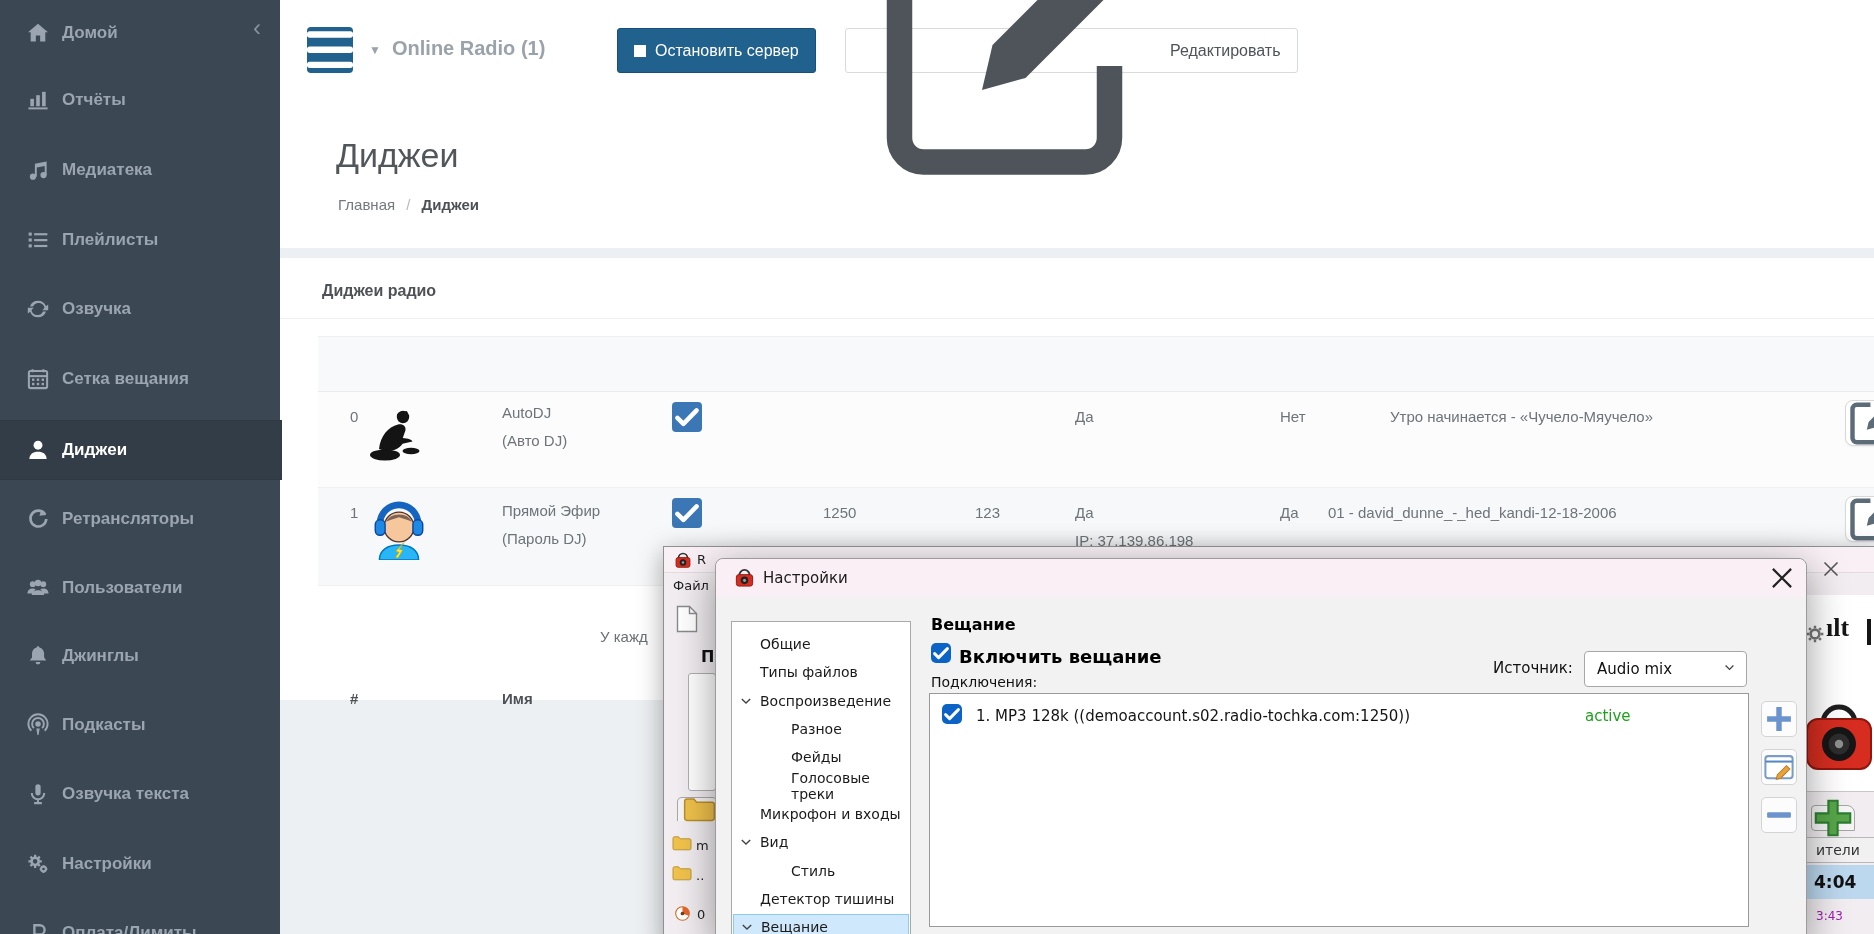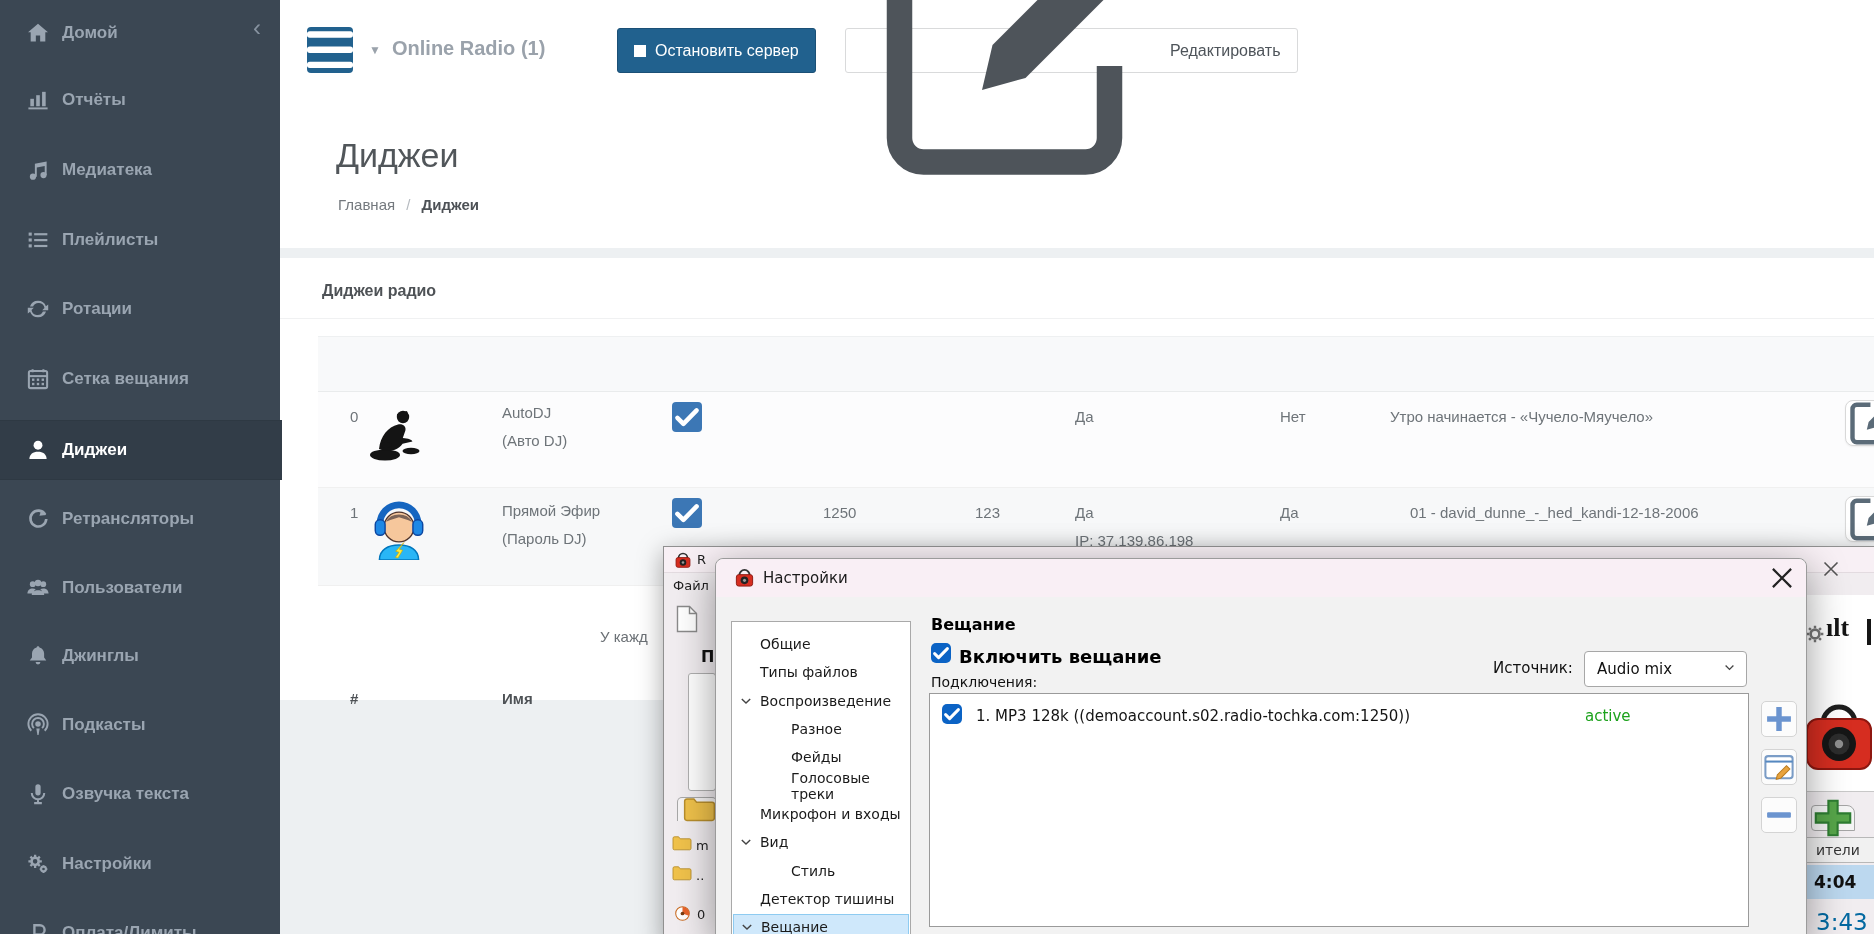--- a/index.html
+++ b/index.html
@@ -84,21 +84,21 @@
   .rb-bar-frag { left:1203px; top:72px; width:4px; height:26px; background:#151515; }
   .rb-radio-logo { left:1138px; top:150px; width:74px; height:78px; }
   .rb-div-line { left:1140px; top:244px; width:84px; height:1px; background:#c8c8c8; }
   .rb-plus-tab { left:1147px; top:258px; width:44px; height:26px; background:#f5f5f5; border:1px solid #a5a5a5;
     border-radius:4px 8px 0 4px; display:flex; align-items:center; justify-content:center; }
   .rb-plus-tab svg { width:16px; height:16px; }
   .rb-list-header { left:1140px; top:290px; width:84px; height:26px; background:#f1f1f1; border:1px solid #b8b8b8;
     font-size:14px; color:#333; display:flex; align-items:center; padding-left:11px; }
   .rb-time-row { left:1140px; top:318px; width:84px; height:34px; background:#bcd8ef; display:flex; align-items:center; padding-left:10px;
     font-size:17px; font-weight:bold; color:#111; cursor:pointer; }
-  .rb-time-next { left:1152px; top:362px; font-size:23px; color:#0369a1; }
+  .rb-time-next { left:1152px; top:362px; font-size:12px; color:#a21caf; }
 
   
   .dlg { left:715px; top:558px; width:1092px; height:382px; background:#f2f2f2; border:1px solid #9b9b9b;
     border-radius:8px 8px 0 0; box-shadow:0 10px 40px rgba(0,0,0,.4); z-index:30; font-family:"DejaVu Sans", sans-serif; }
   .dlg-titlebar { left:0; top:0; width:100%; height:38px; background:#f9eff5; border-radius:8px 8px 0 0; }
   .dlg-title-icon { left:18px; top:8px; width:21px; height:21px; }
   .dlg-title { left:47px; top:10px; font-size:15px; color:#1a1a1a; }
   .dlg-close { left:1052px; top:7px; width:28px; height:24px; display:flex; align-items:center; justify-content:center; color:#222; cursor:pointer; }
   .dlg-close svg { width:15px; height:15px; }
   .tree-panel { left:15px; top:62px; width:180px; height:326px; background:#fff; border:1px solid #a9a9a9; }
@@ -176,21 +176,21 @@
           </svg>
         </span>
       <span class="s-label">Плейлисты</span>
     </div>
     <div class="abs side-item" style="top:289px">
       <span class="s-icon">
           <svg viewBox="0 0 20 20" xmlns="http://www.w3.org/2000/svg" style="width: 100%; height: 100%; display: block;">
             <path fill="currentColor" d="M10 3.2a7 7 0 0 1 6.6 4.6l1.9-1.6v4.9h-5l1.9-1.9A5 5 0 0 0 5.9 8H3.3A7 7 0 0 1 10 3.2zM10 16.8a7 7 0 0 1-6.6-4.6l-1.9 1.6V8.9h5L4.6 10.8a5 5 0 0 0 9.5 1.2h2.6A7 7 0 0 1 10 16.8z"></path>
           </svg>
         </span>
-      <span class="s-label">Ротации</span>
+      <span class="s-label">Озвучка</span>
     </div>
     <div class="abs side-item" style="top:359px">
       <span class="s-icon">
           <svg viewBox="0 0 20 20" xmlns="http://www.w3.org/2000/svg" style="width: 100%; height: 100%; display: block;">
             <g stroke="currentColor" stroke-width="1.7" fill="none">
               <path d="M5.5 1.8v2.6M14.5 1.8v2.6"></path>
               <rect x="2.4" y="3.4" width="15.2" height="14.2" rx="1.4"></rect>
               <path d="M2.4 7.6h15.2"></path>
             </g>
             <g fill="currentColor">
@@ -397,21 +397,21 @@
           <svg viewBox="0 0 20 20" xmlns="http://www.w3.org/2000/svg" style="width: 100%; height: 100%; display: block;">
             <path fill="none" stroke="#fff" stroke-width="3" stroke-linecap="round" stroke-linejoin="round" d="M3.6 10.6l4 4 8.8-9"></path>
           </svg>
         </span>
       </span>
     <span class="td" style="left:505px; top:16px">1250</span>
     <span class="td" style="left:657px; top:16px">123</span>
     <span class="td" style="left:757px; top:16px">Да</span>
     <span class="td" style="left:757px; top:44px">IP: 37.139.86.198</span>
     <span class="td" style="left:962px; top:16px">Да</span>
-    <span class="td" style="left:1092px; top:16px">01 - david_dunne_-_hed_kandi-12-18-2006</span>
+    <span class="td" style="left:1010px; top:16px">01 - david_dunne_-_hed_kandi-12-18-2006</span>
     <span class="row-edit-btn" style="left:1527px; top:8px">
         <span style="display:flex">
           <svg viewBox="0 0 20 20" xmlns="http://www.w3.org/2000/svg" style="width: 100%; height: 100%; display: block;">
             <path fill="none" stroke="currentColor" stroke-width="1.7" d="M16.5 11v4.8a1.6 1.6 0 0 1-1.6 1.6H4.1a1.6 1.6 0 0 1-1.6-1.6V4.6A1.6 1.6 0 0 1 4.1 3h5.3"></path>
             <path fill="currentColor" d="M8 12.6l.7-3 7-7a1.55 1.55 0 0 1 2.2 2.2l-7 7z"></path>
           </svg>
         </span>
       </span>
   </div>
 

